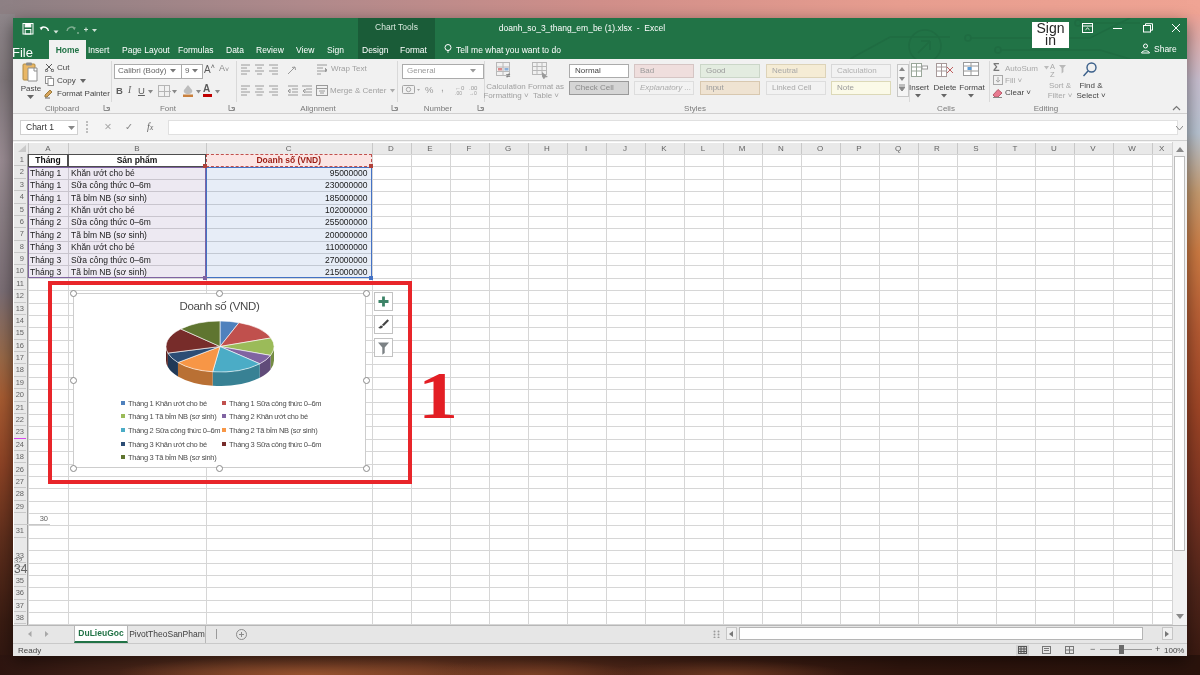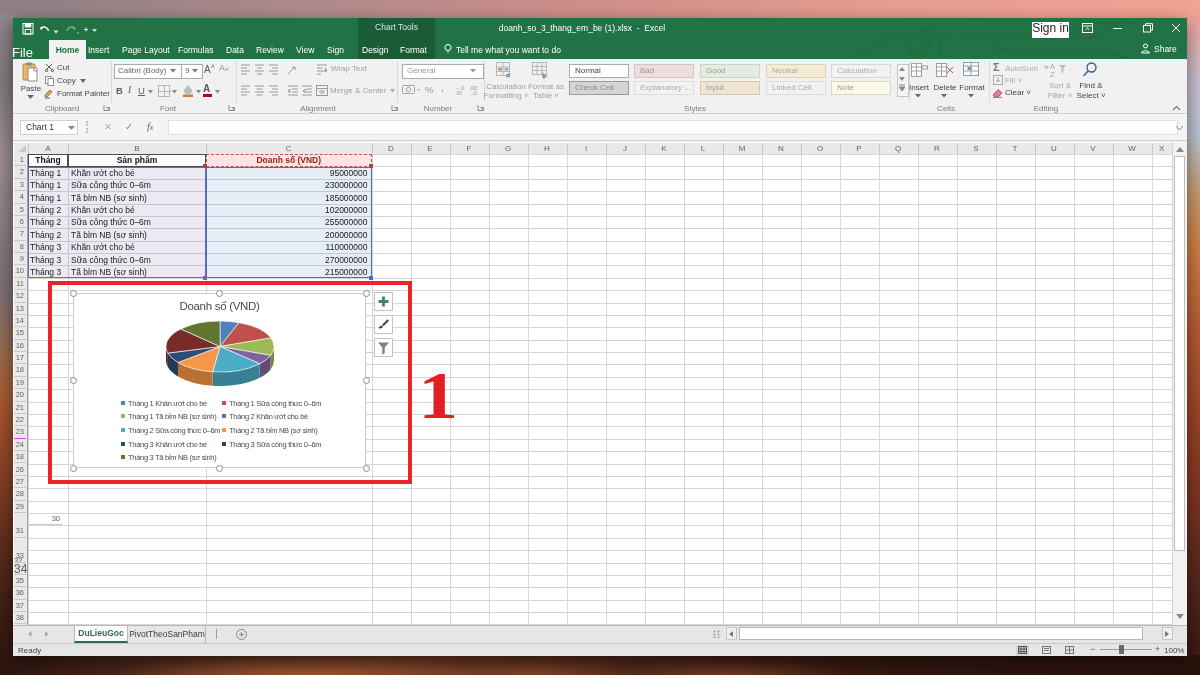--- a/index.html
+++ b/index.html
@@ -50,21 +50,21 @@
       <path d="M31.5 8.5l2.5 3 2.5-3z" fill="#d8e6dd"></path>
       <path d="M45 9c.5-3.5 4.5-5 7.5-3.2" stroke="#7fae91" fill="none" stroke-width="1.4"></path>
       <path d="M50.5 5.8l3.4-.6-1.5 3z" fill="#7fae91"></path>
       <circle cx="56" cy="11" r="1" fill="#7fae91"></circle>
       <path d="M64 5.5v4m-2-2h4" stroke="#cfe2d6" stroke-width="1.1"></path>
       <path d="M70 7l2.5 3 2.5-3z" fill="#cfe2d6"></path>
     </svg>
 
 <div class="abs" style="left:422px;top:22.5px;width:320px;text-align:center;font-size:8.5px;color:#fff;white-space:nowrap">doanh_so_3_thang_em_be (1).xlsx &nbsp;-&nbsp; Excel</div>
 
-<div class="abs" style="left:1032px;top:21.5px;width:37px;height:16px;background:#fff;font-size:12px;color:#262626;text-align:center;line-height:12px">Sign in</div>
+<div class="abs" style="left:1032px;top:21.5px;width:37px;height:26px;background:#fff;font-size:14px;color:#262626;text-align:center;line-height:12px">Sign in</div>
 <svg class="abs" style="left:1082px;top:23px" width="105" height="11" viewBox="0 0 105 11">
       <g stroke="#fff" fill="none" stroke-width="1">
         <rect x="0.5" y="0.5" width="10" height="9"></rect>
         <path d="M0.5 3h10M3.5 6.8l2-1.8 2 1.8" stroke-width="1"></path>
         <path d="M31 5.5h9"></path>
         <rect x="61.5" y="2.5" width="7" height="6.5"></rect>
         <path d="M63.5 2.5v-1.8h7v6.5h-1.8"></path>
         <path d="M90 1l8 8m0-8l-8 8"></path>
       </g>
     </svg>
@@ -447,21 +447,21 @@
     <div style="position:absolute;left:14px;top:389.22px;width:12px;height:12.38px;border-bottom:1px solid #c8c8c8;color:#636363;font-size:7.5px;line-height:12px;text-align:right;padding-right:2px;box-sizing:border-box">20</div>
     <div style="position:absolute;left:14px;top:401.60px;width:12px;height:12.38px;border-bottom:1px solid #c8c8c8;color:#636363;font-size:7.5px;line-height:12px;text-align:right;padding-right:2px;box-sizing:border-box">21</div>
     <div style="position:absolute;left:14px;top:413.98px;width:12px;height:12.38px;border-bottom:1px solid #c8c8c8;color:#636363;font-size:7.5px;line-height:12px;text-align:right;padding-right:2px;box-sizing:border-box">22</div>
     <div style="position:absolute;left:14px;top:426.36px;width:12px;height:12.38px;border-bottom:1px solid #d946ef;color:#636363;font-size:7.5px;line-height:12px;text-align:right;padding-right:2px;box-sizing:border-box">23</div>
     <div style="position:absolute;left:14px;top:438.74px;width:12px;height:12.38px;border-bottom:1px solid #c8c8c8;color:#636363;font-size:7.5px;line-height:12px;text-align:right;padding-right:2px;box-sizing:border-box">24</div>
     <div style="position:absolute;left:14px;top:451.12px;width:12px;height:12.38px;border-bottom:1px solid #c8c8c8;color:#636363;font-size:7.5px;line-height:12px;text-align:right;padding-right:2px;box-sizing:border-box">18</div>
     <div style="position:absolute;left:14px;top:463.50px;width:12px;height:12.38px;border-bottom:1px solid #c8c8c8;color:#636363;font-size:7.5px;line-height:12px;text-align:right;padding-right:2px;box-sizing:border-box">26</div>
     <div style="position:absolute;left:14px;top:475.88px;width:12px;height:12.38px;border-bottom:1px solid #c8c8c8;color:#636363;font-size:7.5px;line-height:12px;text-align:right;padding-right:2px;box-sizing:border-box">27</div>
     <div style="position:absolute;left:14px;top:488.26px;width:12px;height:12.38px;border-bottom:1px solid #c8c8c8;color:#636363;font-size:7.5px;line-height:12px;text-align:right;padding-right:2px;box-sizing:border-box">28</div>
     <div style="position:absolute;left:14px;top:500.64px;width:12px;height:12.38px;border-bottom:1px solid #c8c8c8;color:#636363;font-size:7.5px;line-height:12px;text-align:right;padding-right:2px;box-sizing:border-box">29</div>
-    <div style="position:absolute;left:26px;top:513.02px;width:36px;height:12.38px;border-bottom:1px solid #c8c8c8;color:#636363;font-size:7.5px;line-height:12px;text-align:right;padding-right:2px;box-sizing:border-box">30</div>
+    <div style="position:absolute;left:14px;top:513.02px;width:36px;height:12.38px;border-bottom:1px solid #c8c8c8;color:#636363;font-size:7.5px;line-height:12px;text-align:right;padding-right:2px;box-sizing:border-box">30</div>
     <div style="position:absolute;left:14px;top:525.40px;width:12px;height:12.38px;border-bottom:1px solid #c8c8c8;color:#636363;font-size:7.5px;line-height:12px;text-align:right;padding-right:2px;box-sizing:border-box">31</div>
     <div style="position:absolute;left:14px;top:555px;width:12px;height:12.38px;border-bottom:1px solid #c8c8c8;color:#636363;font-size:7.5px;line-height:12px;text-align:right;padding-right:12px;box-sizing:border-box">32</div>
     <div style="position:absolute;left:14px;top:550.16px;width:12px;height:12.38px;border-bottom:1px solid #c8c8c8;color:#636363;font-size:7.5px;line-height:12px;text-align:right;padding-right:2px;box-sizing:border-box">33</div>
     <div style="position:absolute;left:14px;top:562.54px;width:12px;height:12.38px;border-bottom:1px solid #c8c8c8;color:#636363;font-size:12px;line-height:12px;text-align:right;padding-right:2px;box-sizing:border-box">34</div>
     <div style="position:absolute;left:14px;top:574.92px;width:12px;height:12.38px;border-bottom:1px solid #c8c8c8;color:#636363;font-size:7.5px;line-height:12px;text-align:right;padding-right:2px;box-sizing:border-box">35</div>
     <div style="position:absolute;left:14px;top:587.30px;width:12px;height:12.38px;border-bottom:1px solid #c8c8c8;color:#636363;font-size:7.5px;line-height:12px;text-align:right;padding-right:2px;box-sizing:border-box">36</div>
     <div style="position:absolute;left:14px;top:599.68px;width:12px;height:12.38px;border-bottom:1px solid #c8c8c8;color:#636363;font-size:7.5px;line-height:12px;text-align:right;padding-right:2px;box-sizing:border-box">37</div>
     <div style="position:absolute;left:14px;top:612.06px;width:12px;height:12.38px;border-bottom:1px solid #c8c8c8;color:#636363;font-size:7.5px;line-height:12px;text-align:right;padding-right:2px;box-sizing:border-box">38</div>
 <div style="position:absolute;left:28.0px;top:154.0px;width:1px;height:470.5px;background:#d6d6d6"></div>
     <div style="position:absolute;left:68.0px;top:154.0px;width:1px;height:470.5px;background:#d6d6d6"></div>

